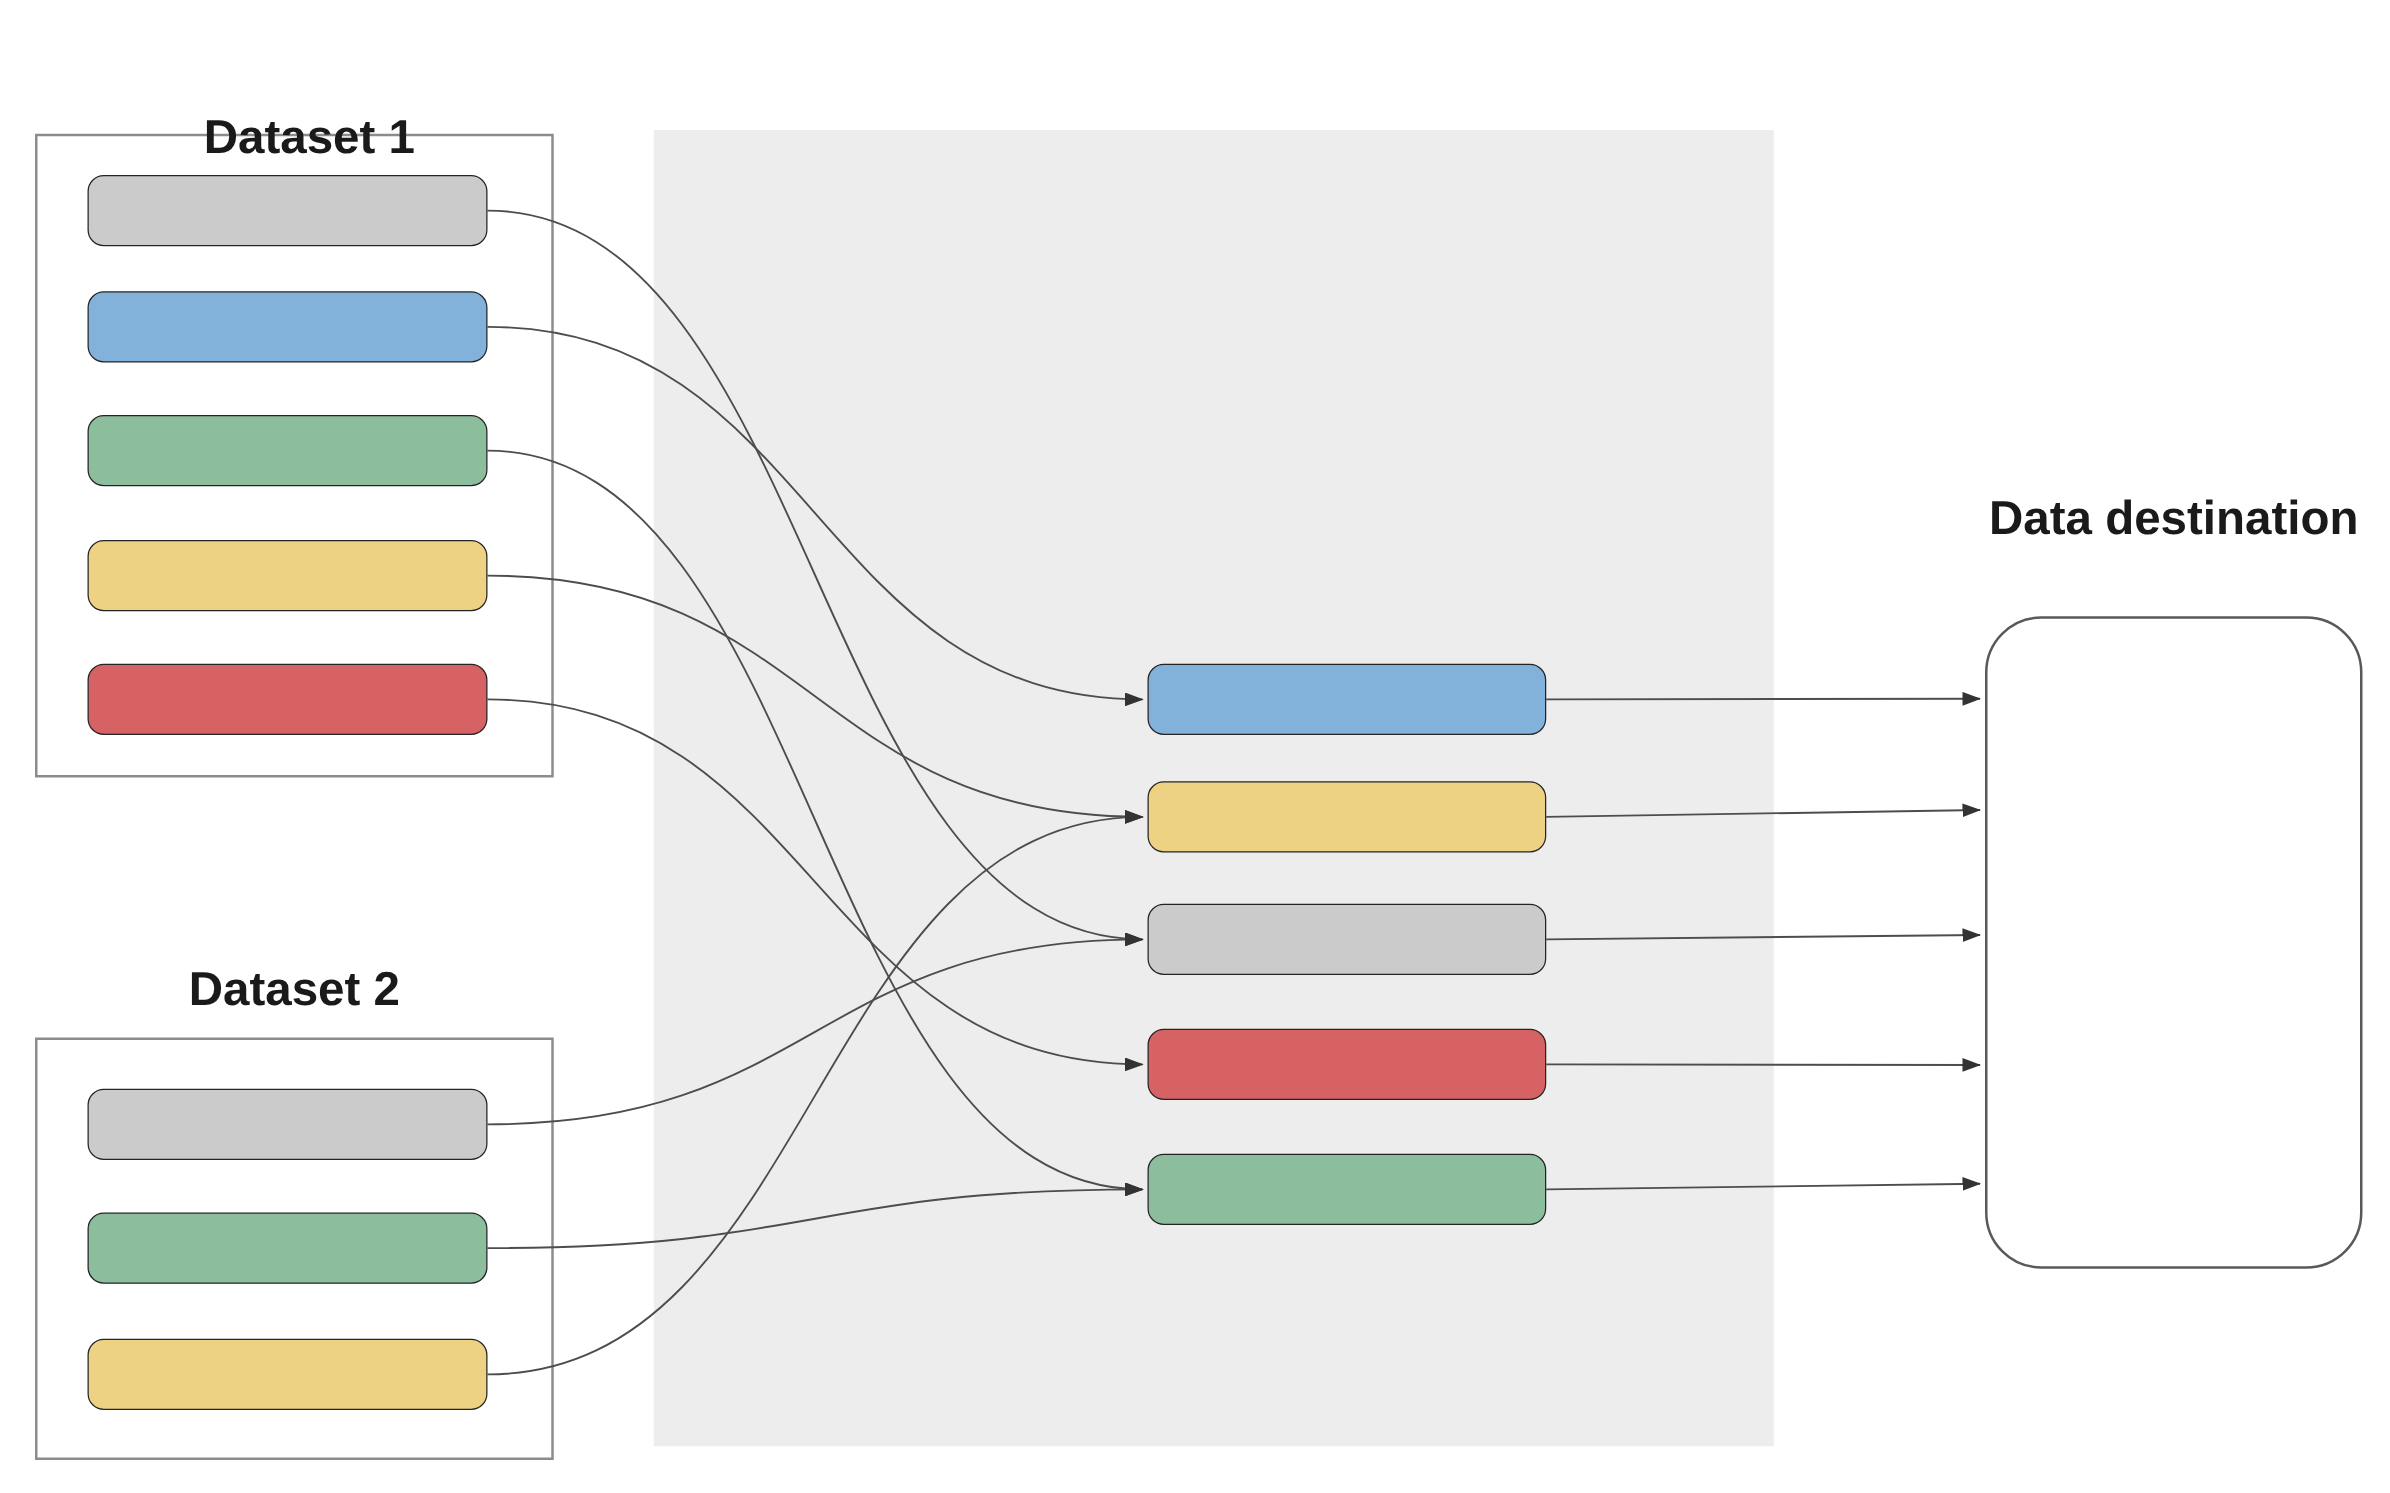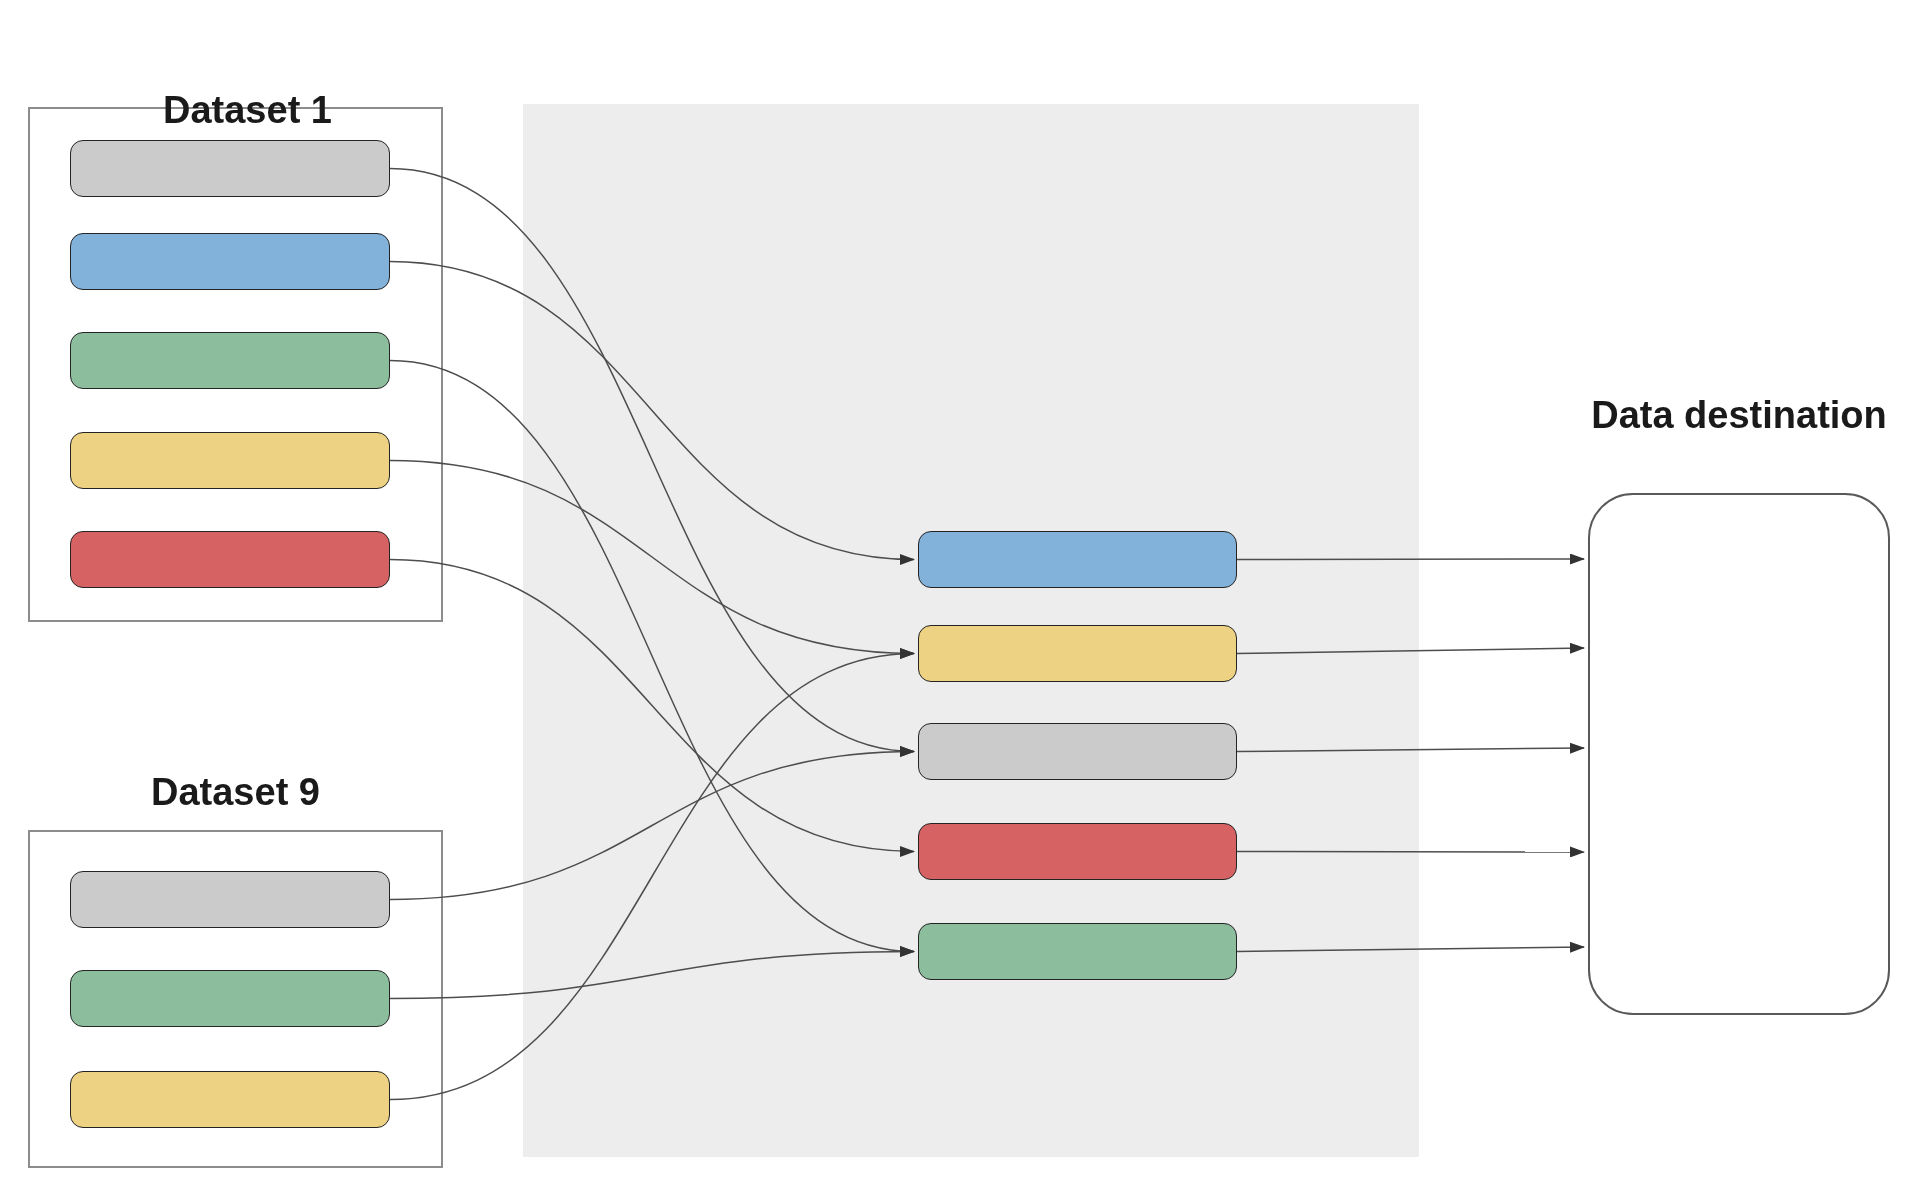--- a/index.html
+++ b/index.html
@@ -26,21 +26,21 @@
 
   <div class="panel" style="left:523px;top:104px;width:896px;height:1053px;"></div>
 
   <div class="group-box" style="left:28px;top:107px;width:415px;height:515px;"></div>
 
   <div class="group-box" style="left:28px;top:830px;width:415px;height:338px;"></div>
 
   <div class="dest-box" style="left:1588px;top:493px;width:302px;height:522px;"></div>
 
   <div class="diagram-title" style="left:40px;top:46px;width:415px;margin-top:40px;">Dataset 1</div>
-  <div class="diagram-title" style="left:28px;top:768px;width:415px;">Dataset 9</div>
+  <div class="diagram-title" style="left:28px;top:768px;width:415px;">Dataset 2</div>
   <div class="diagram-title" style="left:1588px;top:391px;width:302px;">Data destination</div>
 
   <svg class="connectors" width="1912" height="1194" viewBox="0 0 1912 1194">
     <defs>
       <marker id="arrow" markerUnits="userSpaceOnUse" markerWidth="15" markerHeight="11" refX="14" refY="5.5" orient="auto">
         <path d="M0,0 L15,5.5 L0,11 Z" fill="#333333"></path>
       </marker>
     </defs>
     <g id="edge-group">
         <path d="M 390 168.5 C 652 168.5, 652 751.5, 914 751.5" fill="none" stroke="#4d4d4d" stroke-width="1.5" marker-end="url(#arrow)"></path>

